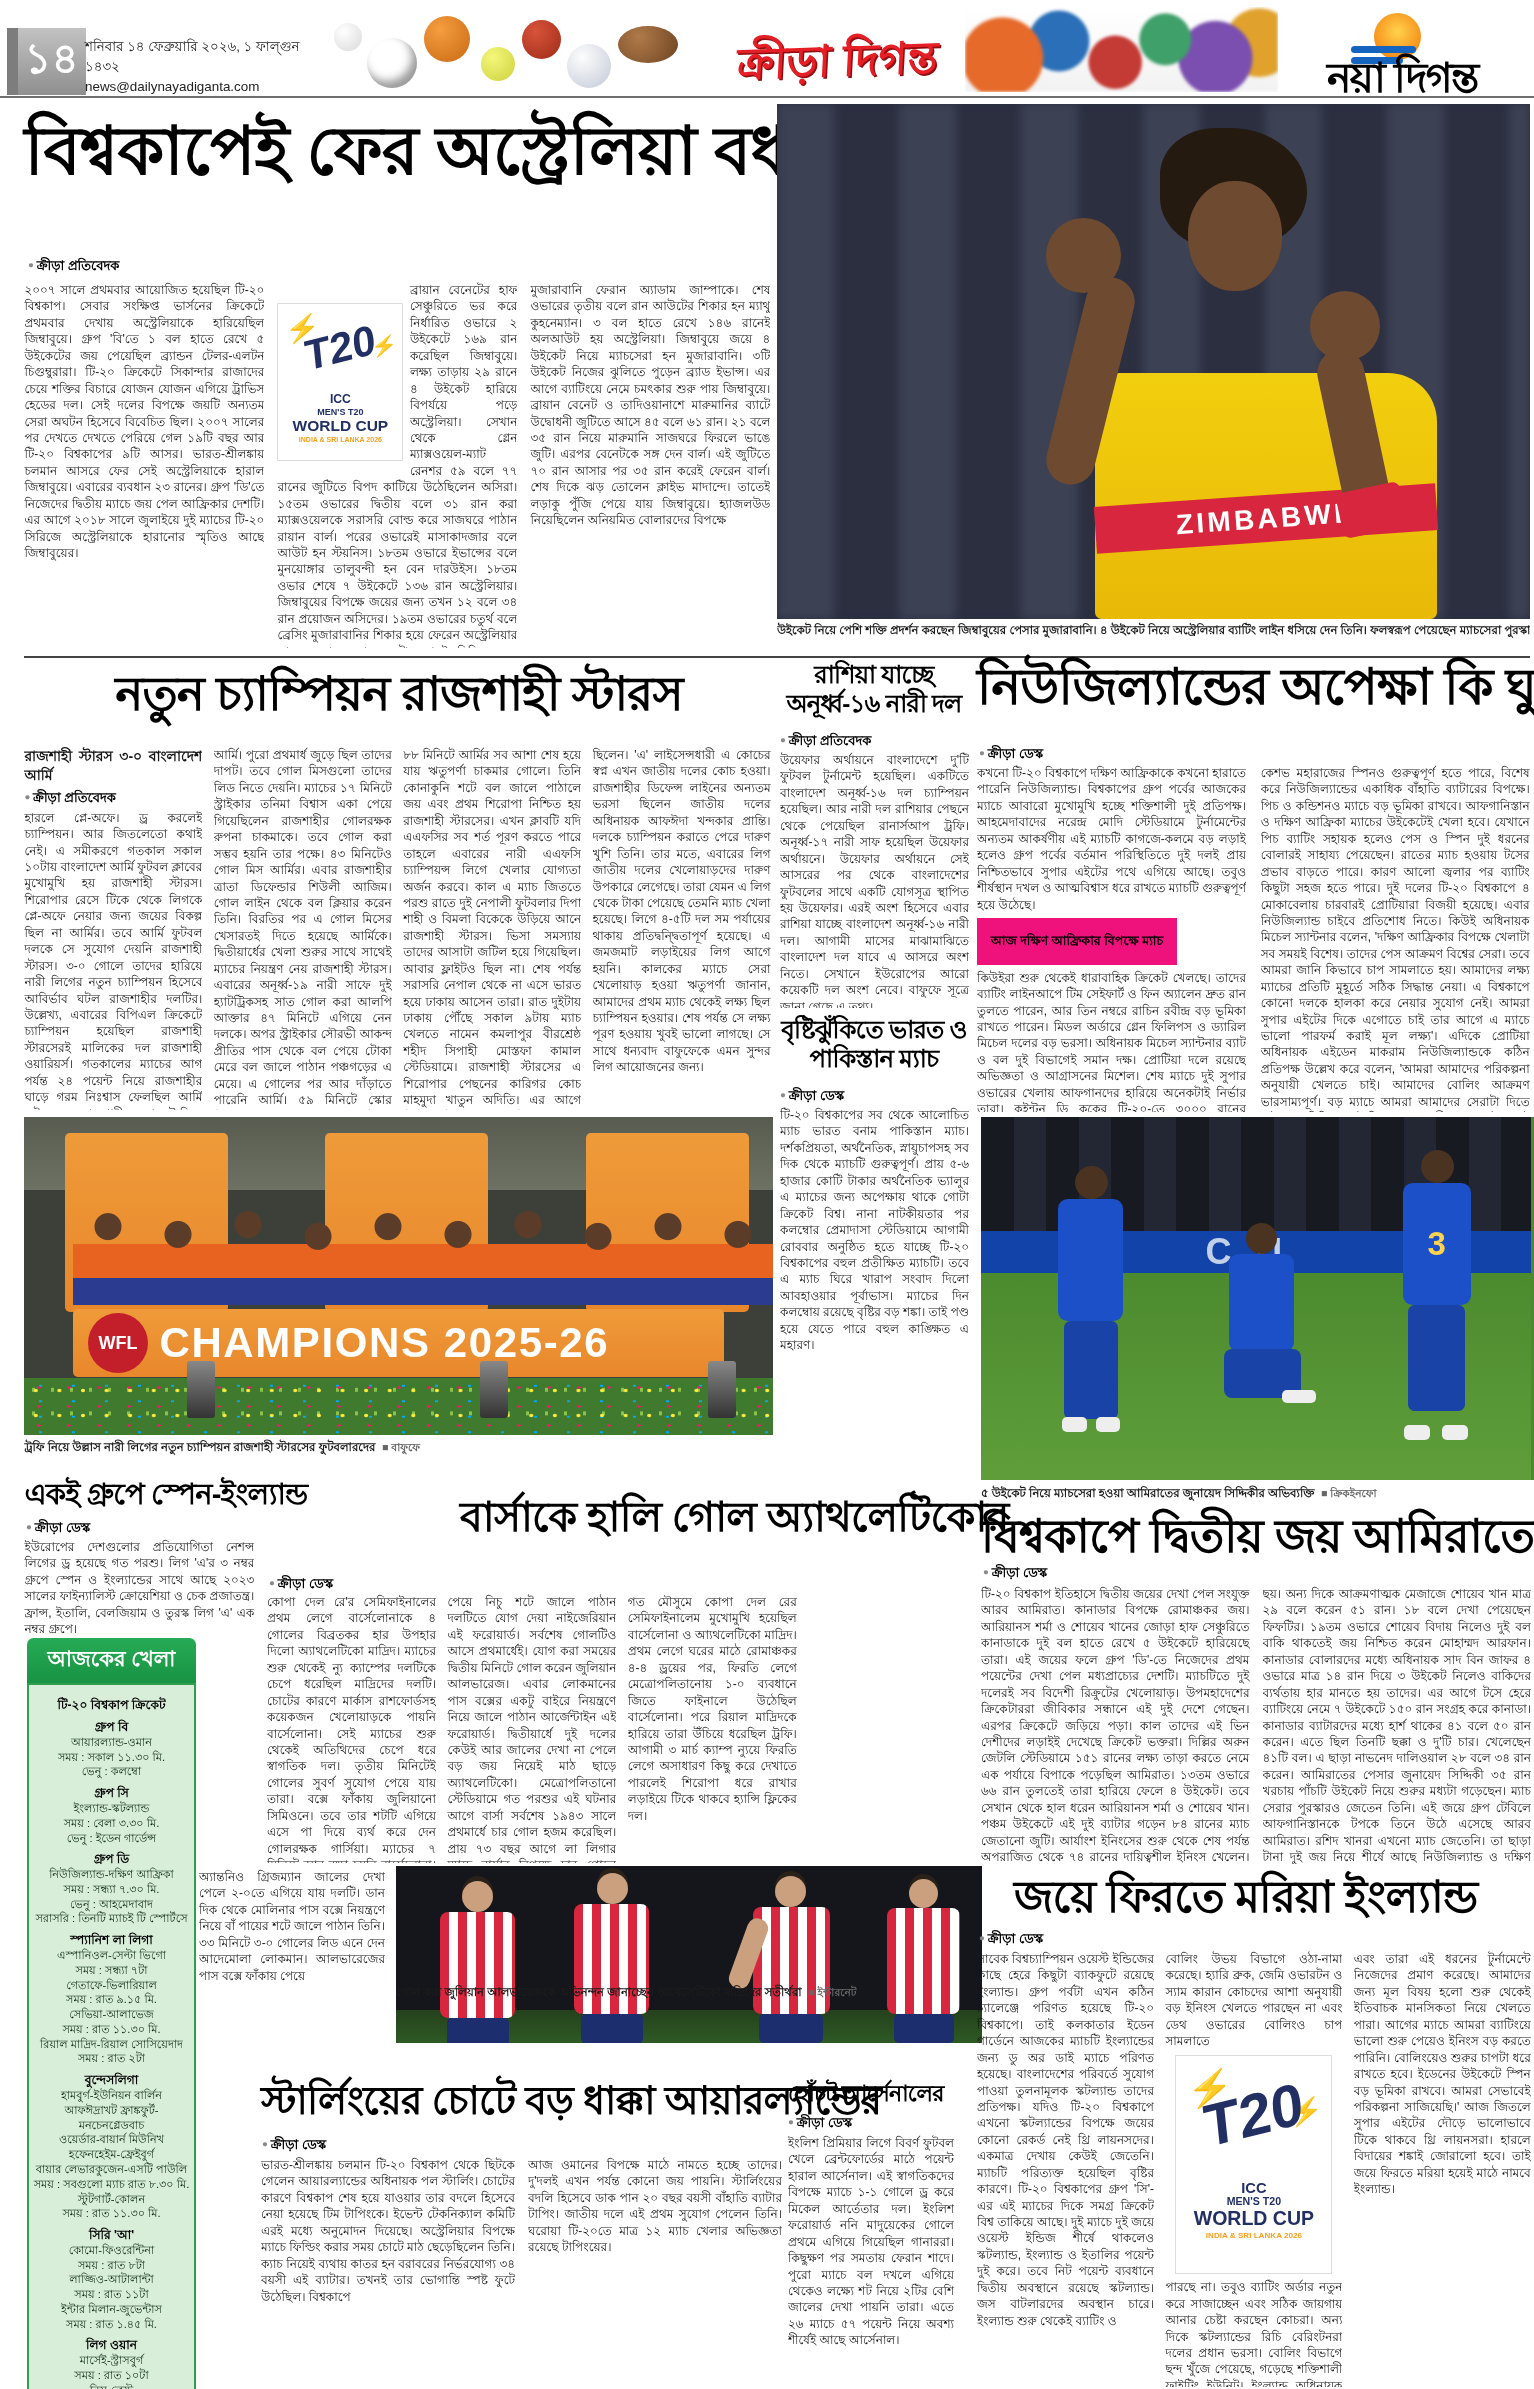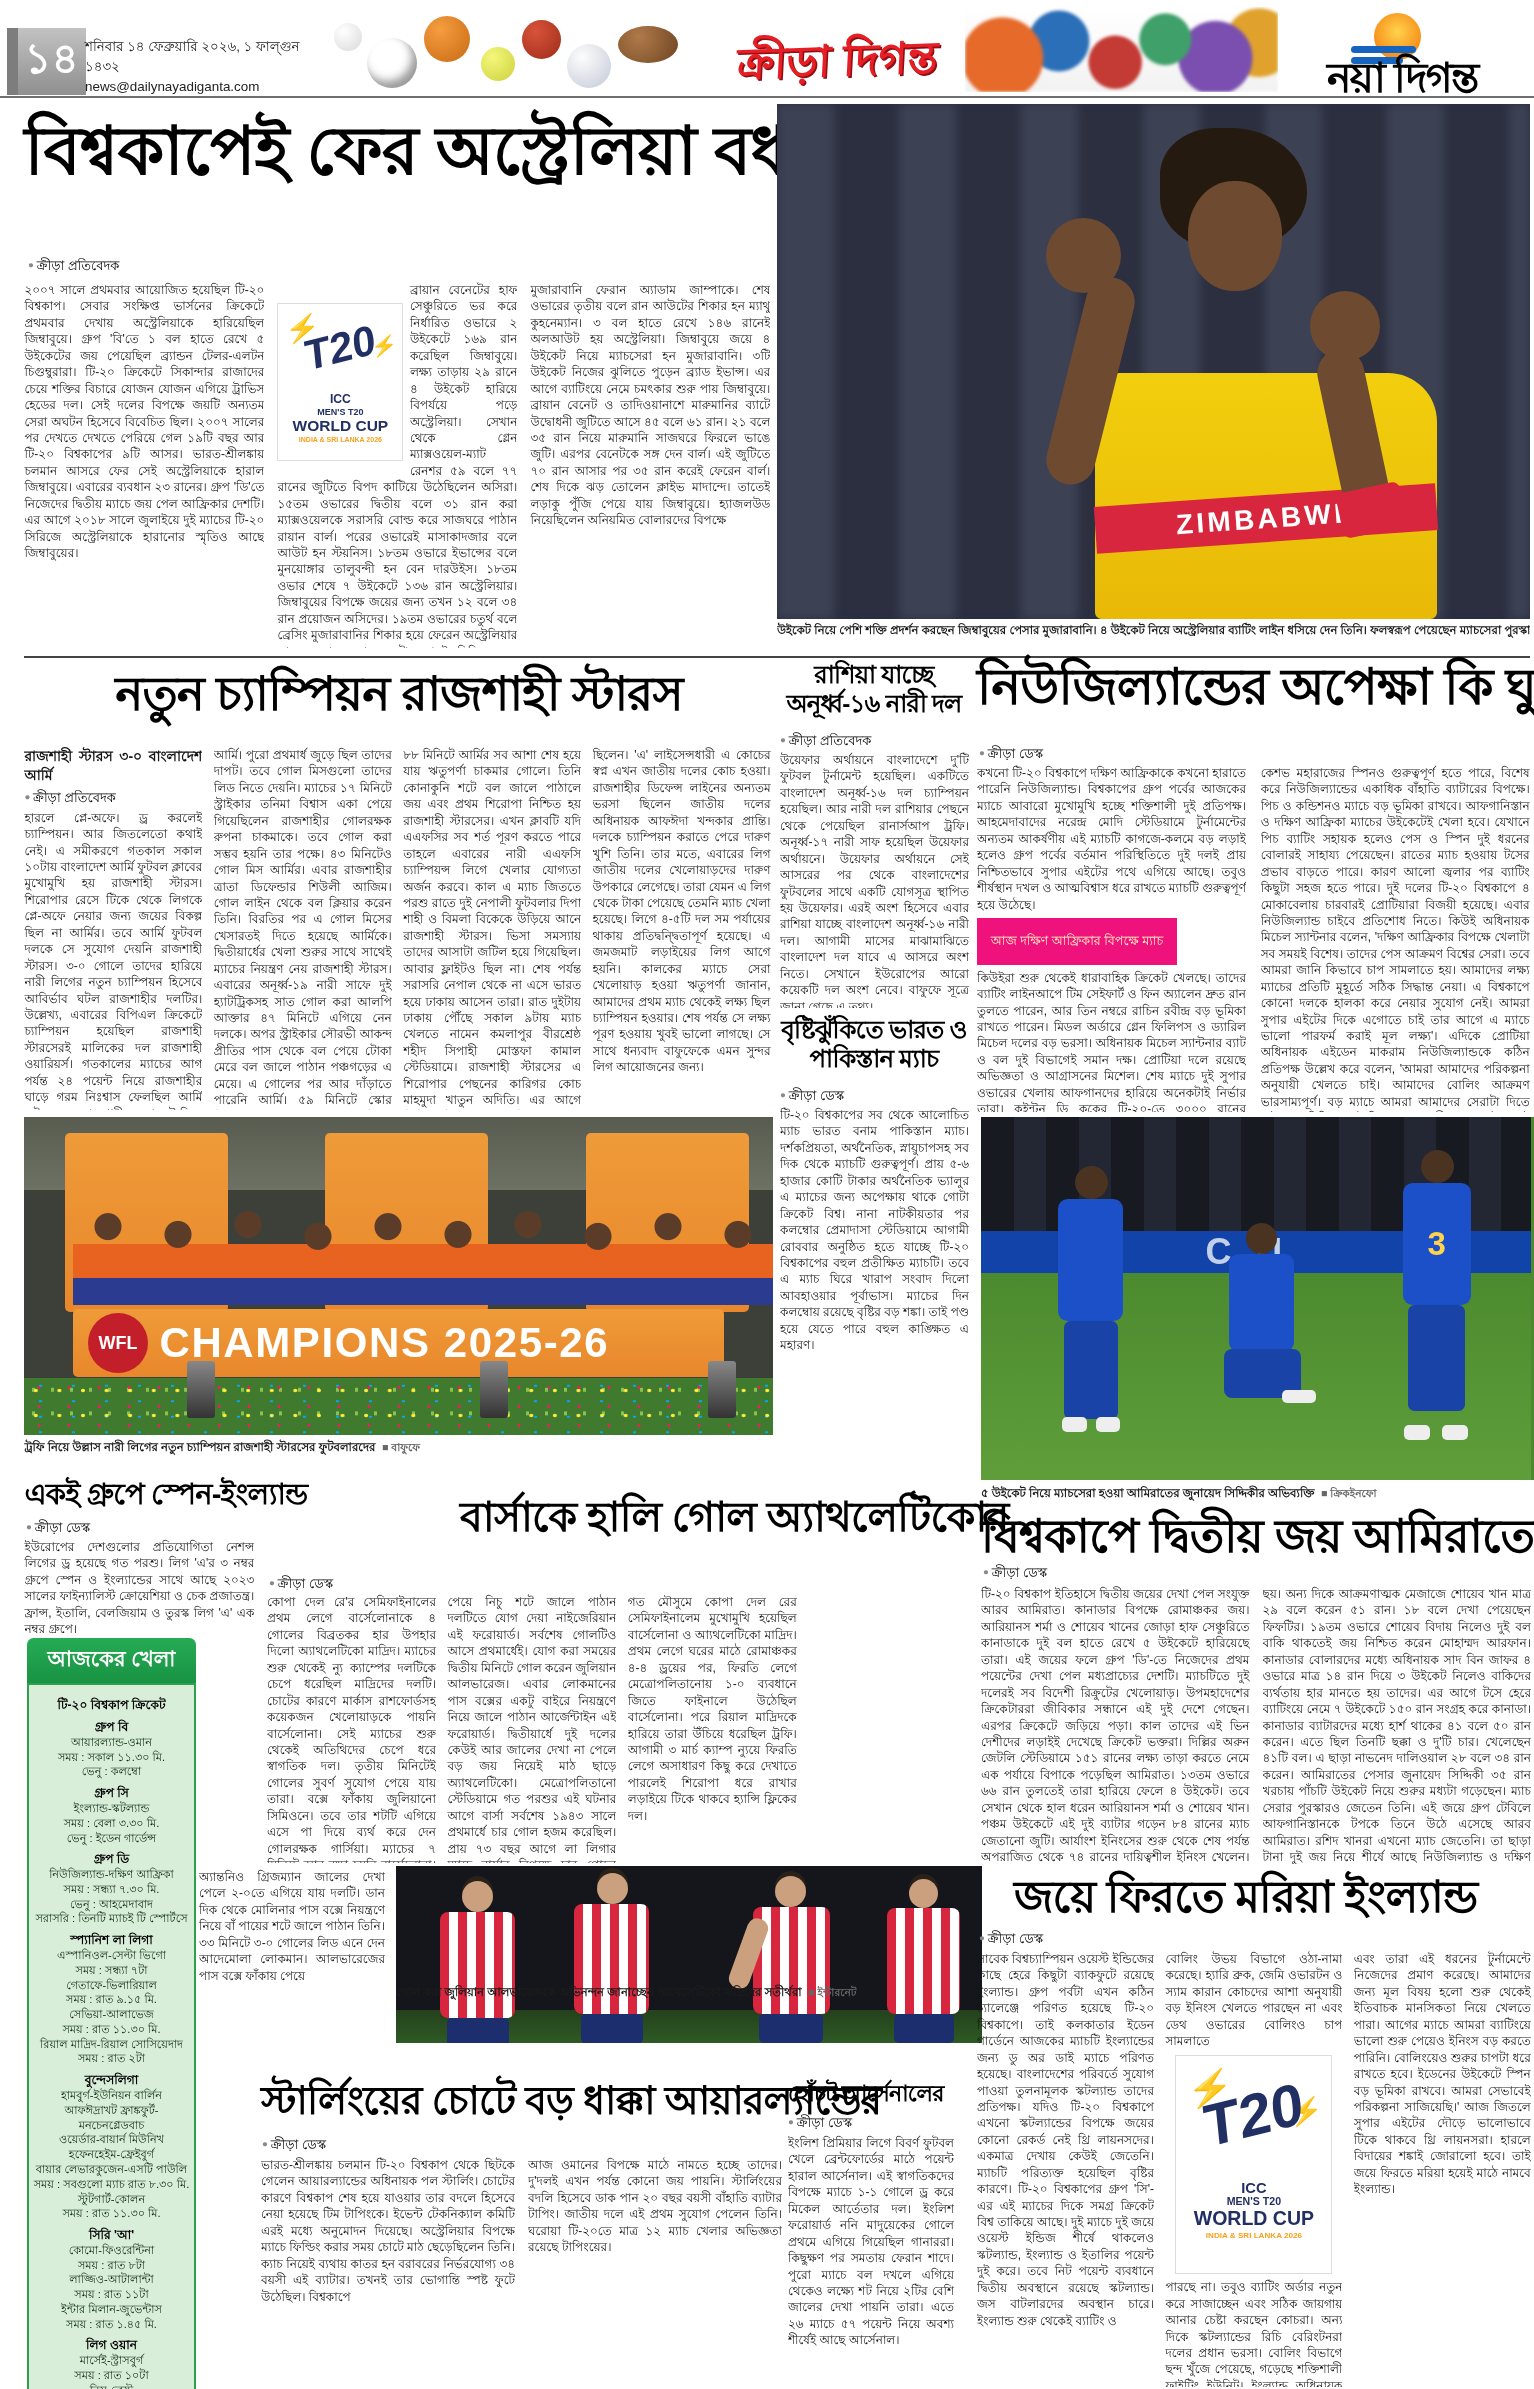--- a/index.html
+++ b/index.html
@@ -1,21 +1,21 @@
 <!DOCTYPE html>
 <html style="font-size:13px"><head>
 <meta charset="utf-8">
 <style>
   html,body{margin:0;padding:0}
   body{width:1535px;height:2389px;position:relative;background:#fff;
        font-family:"Liberation Sans", sans-serif;color:#111;overflow:hidden}
   .abs{position:absolute}
   .hl{font-weight:800;color:#000;letter-spacing:-0.8px;line-height:1.18;white-space:nowrap}
   .hl.wrap{white-space:normal;text-align:center}
-  .byline{font-size:13px;font-weight:400;color:#000}
+  .byline{font-size:13px;font-weight:700;color:#000}
   .byline::before{content:"● ";color:#8a8a8a;font-size:9.8px;vertical-align:1.6px}
   .cols{display:flex}
   .col{text-align:justify;font-size:12px;line-height:1.37;color:#161616;overflow:hidden}
   .caption{font-size:11.6px;font-weight:700;color:#1c1c1c;overflow:hidden;white-space:nowrap}
   .caption .credit{color:#666;font-weight:700;font-size:10.6px;margin-left:6.5px}
   .subhead{font-weight:800;font-size:14px;margin-bottom:3.3px}
   .rule{background:#6e6e6e}
   
   .pagebox{background:linear-gradient(180deg,#c2c2c2,#8f8f8f);color:#fff;font-weight:800;
            font-size:42px;display:flex;align-items:center;justify-content:center;border-left:11.4px solid #7d7d7d}
@@ -33,21 +33,21 @@
   .jersey-y{background:linear-gradient(180deg,#f2cf0e,#e8b907)}
   .redband{background:#d7263d;color:#fff;font-weight:800;text-align:center}
   .grass{background:linear-gradient(180deg,#4c8a2f,#5f9e3a)}
   .orangeboard{background:linear-gradient(180deg,#ef9b3a,#e8872b);border-radius:4.9px}
   .t20block{background:#fff;border:0.8px solid #ddd;text-align:center;padding-top:4.9px}
   .t20mark{position:relative;height:56%;}
   .bolt{position:absolute;color:#f8a01d;font-weight:800}
   .t20txt{position:absolute;left:0;right:0;top:12%;color:#222f63;font-weight:800;transform:rotate(-14deg) skewX(-8deg)}
   .iccl{color:#222f63;font-weight:800;line-height:1.12}
   .hostl{color:#f8a01d;font-weight:800}
-  .pinkbox{background:#f0127c;color:#fef9c3;font-weight:400;text-align:center;display:flex;align-items:center;justify-content:center}
+  .pinkbox{background:#f0127c;color:#000000;font-weight:700;text-align:center;display:flex;align-items:center;justify-content:center}
   
   .fixbox{background:#d9eed9;border:2.4px solid #2f9e4f;border-radius:0 0 8.1px 8.1px}
   .fixhead{background:linear-gradient(180deg,#27ab55,#189343);color:#fff;font-weight:800;font-size:21px;
            text-align:center;padding:4.9px 0;border-radius:6.5px 6.5px 0 0}
   .fixbody{padding:6.5px 3.3px;text-align:center;font-size:11.2px;line-height:1.32;color:#0d2b14}
   .fixbody .sec{font-weight:800;font-size:12.2px;margin-top:5.7px;color:#000}
   .striped{background:repeating-linear-gradient(90deg,#d7263d 0 9px,#ffffff 9px 18px)}
   .figure{position:absolute}
   .head{border-radius:50%;position:absolute}
   .confetti{background-image:radial-gradient(#e91e63 1.6px,transparent 2px),radial-gradient(#ffeb3b 1.6px,transparent 2px),

